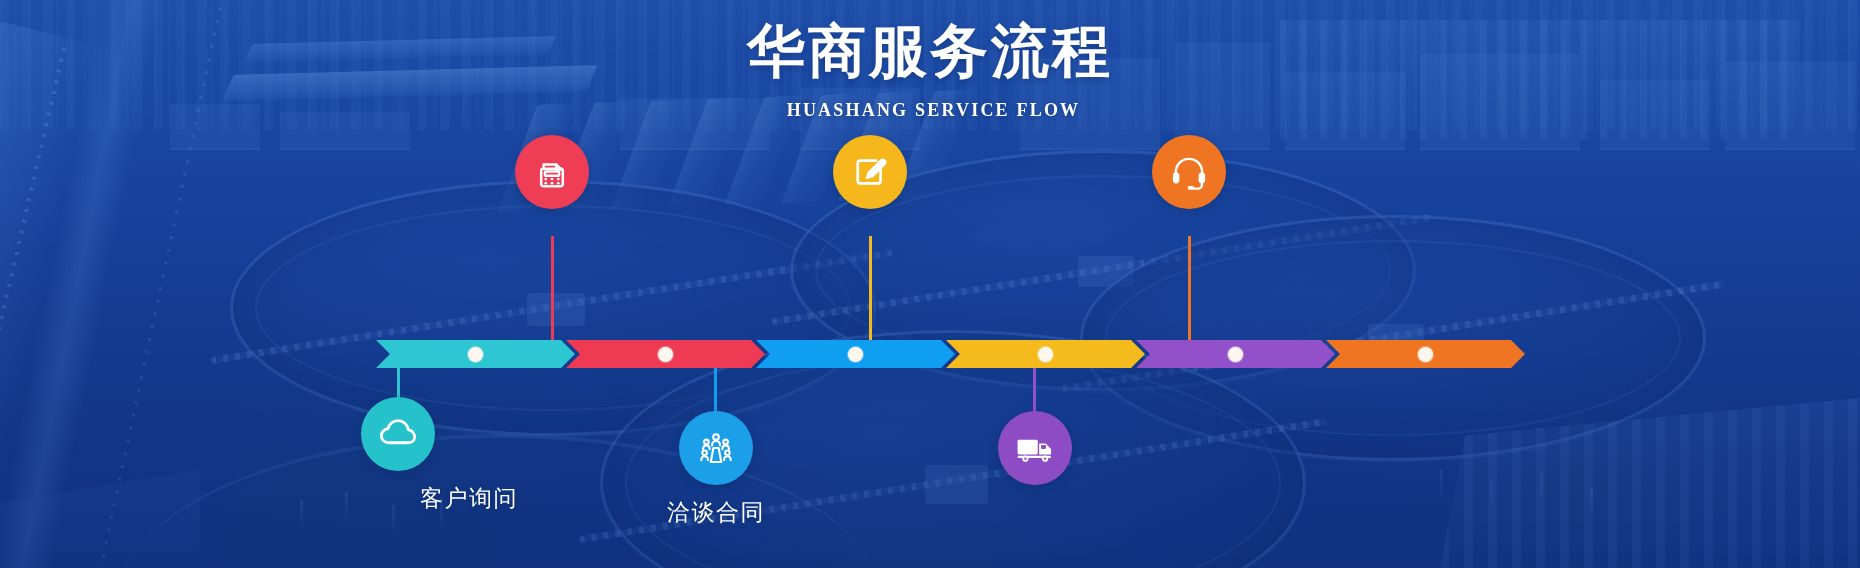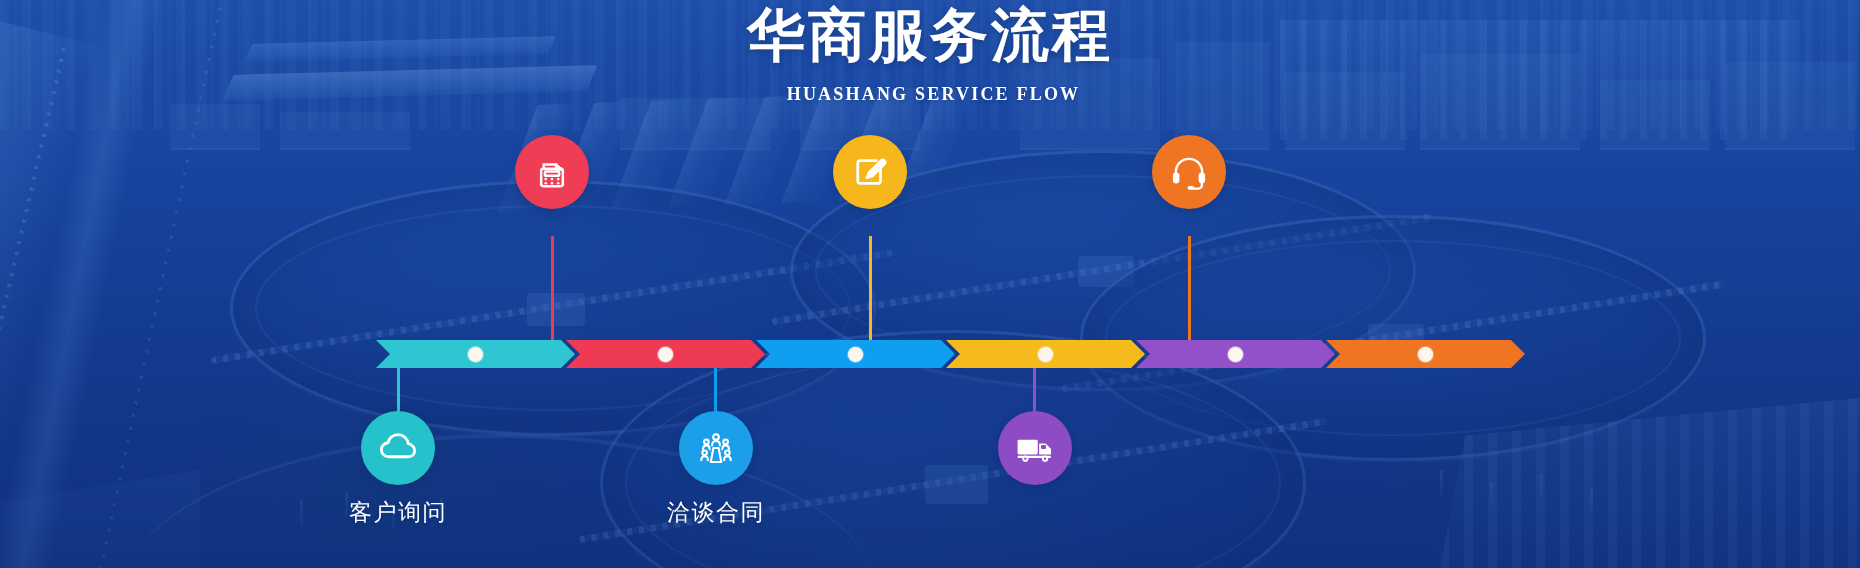--- a/index.html
+++ b/index.html
@@ -162,21 +162,21 @@
     mix-blend-mode: multiply;
   }
   .bg-tint2 {
     position:absolute; inset:0;
     background: linear-gradient(180deg, rgba(41,110,212,.30), rgba(27,78,168,.34));
   }
 
   
   .header { position:absolute; top:0; left:0; width:100%; text-align:center; }
   .title {
-    margin-top:6px;
+    margin-top:22px;
     color:#ffffff;
     font-size:58px;
     font-weight:bold;
     letter-spacing:3px;
     line-height:1;
     text-shadow: 0 2px 6px rgba(10,40,90,.45);
   }
   .subtitle {
     margin-top:20px;
     color:#ffffff;
@@ -353,21 +353,21 @@
         <span class="dot"></span>
       </div>
     <div class="seg" style="background:#9351c9;">
         <span class="dot"></span>
       </div>
     <div class="seg" style="background:#ef7522;">
         <span class="dot"></span>
       </div>
   </div>
 
-  <div class="node down" style="left:278px; top:411px; width:240px;">
+  <div class="node down" style="left:278px; top:397px; width:240px;text-align:right;">
     <div class="circle" style="background:#25c2cc;">
       <span>
         <svg width="42" height="42" viewBox="0 0 48 48" fill="none" stroke="#ffffff" stroke-width="3.2" stroke-linecap="round" stroke-linejoin="round">
           <path d="M14 34 C8.5 34 5 30.4 5 26 C5 21.8 8.3 18.2 12.6 18 C13.6 12.6 18.3 8.6 24 8.6 C30.1 8.6 35.1 13.2 35.6 19 C39.9 19.6 43 23.2 43 27.2 C43 31.0 40 34 36 34 Z"></path>
         </svg>
       </span>
     </div>
     <div class="node-label">客户询问</div>
   </div>
 

